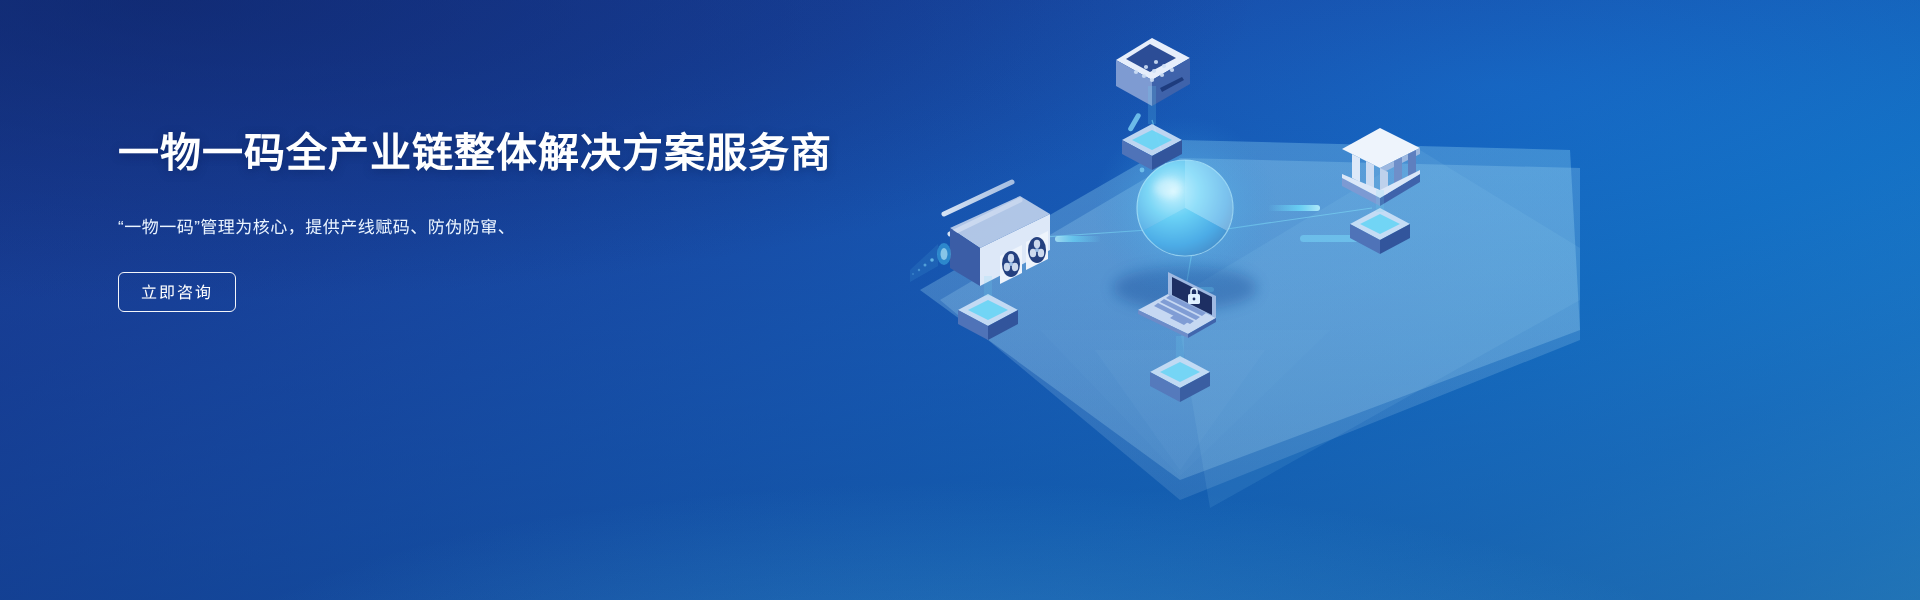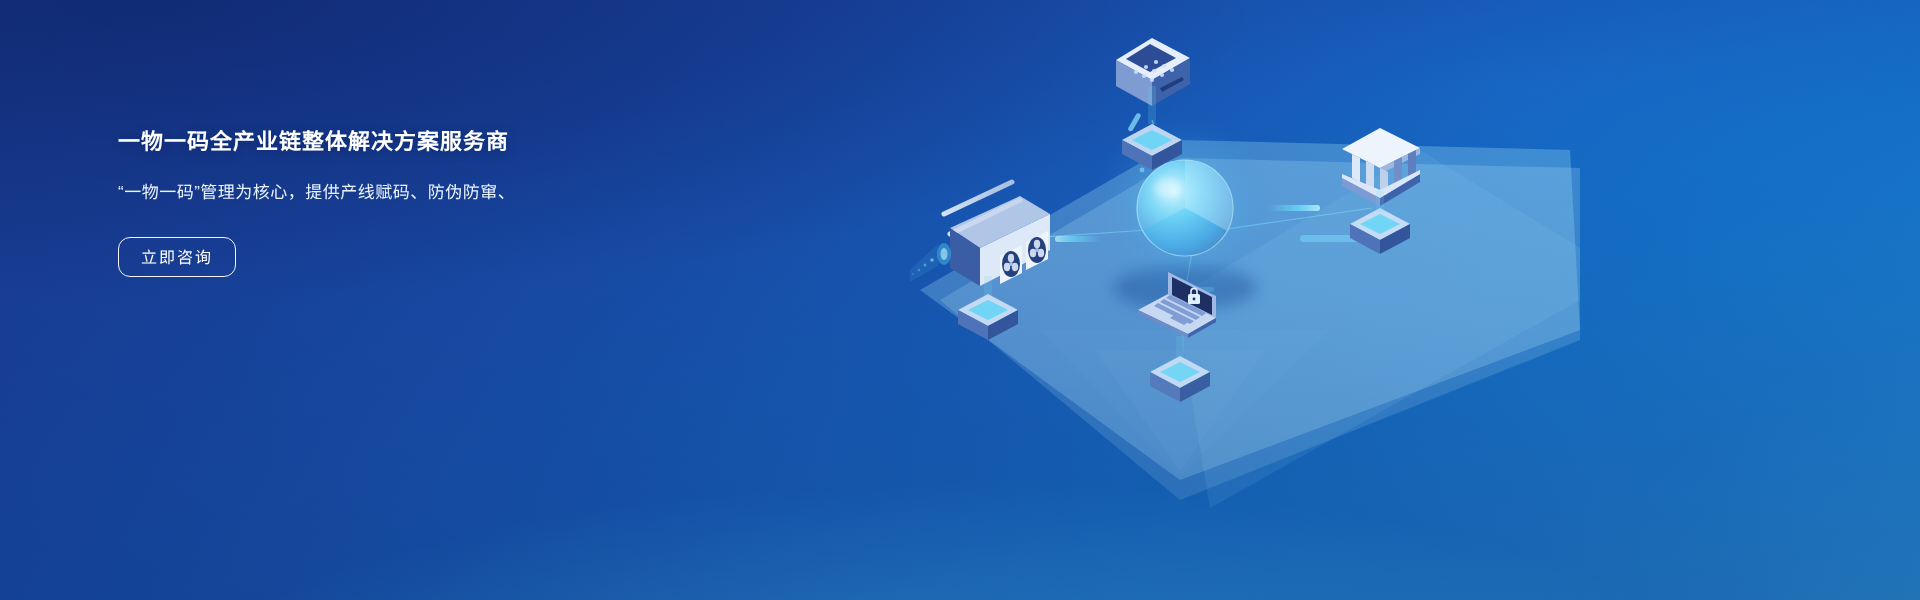--- a/index.html
+++ b/index.html
@@ -33,38 +33,38 @@
   .glow-bottom{
     position:absolute;left:0;right:0;bottom:-120px;height:340px;
     background:radial-gradient(60% 100% at 50% 100%, rgba(90,200,245,0.30) 0%, rgba(90,200,245,0.0) 70%);
     pointer-events:none;
   }
 
   
   .copy{position:absolute;left:118px;top:128px;width:700px;}
   .headline{
     margin:0;
-    font-size:22px;line-height:1.25;font-weight:bold;
+    font-size:41px;line-height:1.25;font-weight:bold;
     color:#ffffff;letter-spacing:1px;
     text-shadow:0 2px 10px rgba(4,24,70,0.35);
     white-space:nowrap;
   }
   .sub{
-    margin:20px 0 0 0;
+    margin:32px 0 0 0;
     font-size:17px;line-height:1.95;
     color:#eaf4ff;font-weight:normal;letter-spacing:0.5px;
     max-width:560px;
   }
   .sub div{white-space:nowrap;}
   .cta{
     display:inline-block;margin-top:28px;
     padding:0 22px;height:40px;line-height:40px;
     min-width:88px;text-align:center;
     border:1px solid rgba(255,255,255,0.95);
-    border-radius:12px;
+    border-radius:6px;
     color:#ffffff;font-size:16px;letter-spacing:2px;
     background:transparent;cursor:pointer;
     box-sizing:border-box;
   }
 
   
   .art{position:absolute;left:880px;top:0;width:700px;height:600px;}
   .art svg{display:block;width:700px;height:600px;}
 </style>
 </head>

